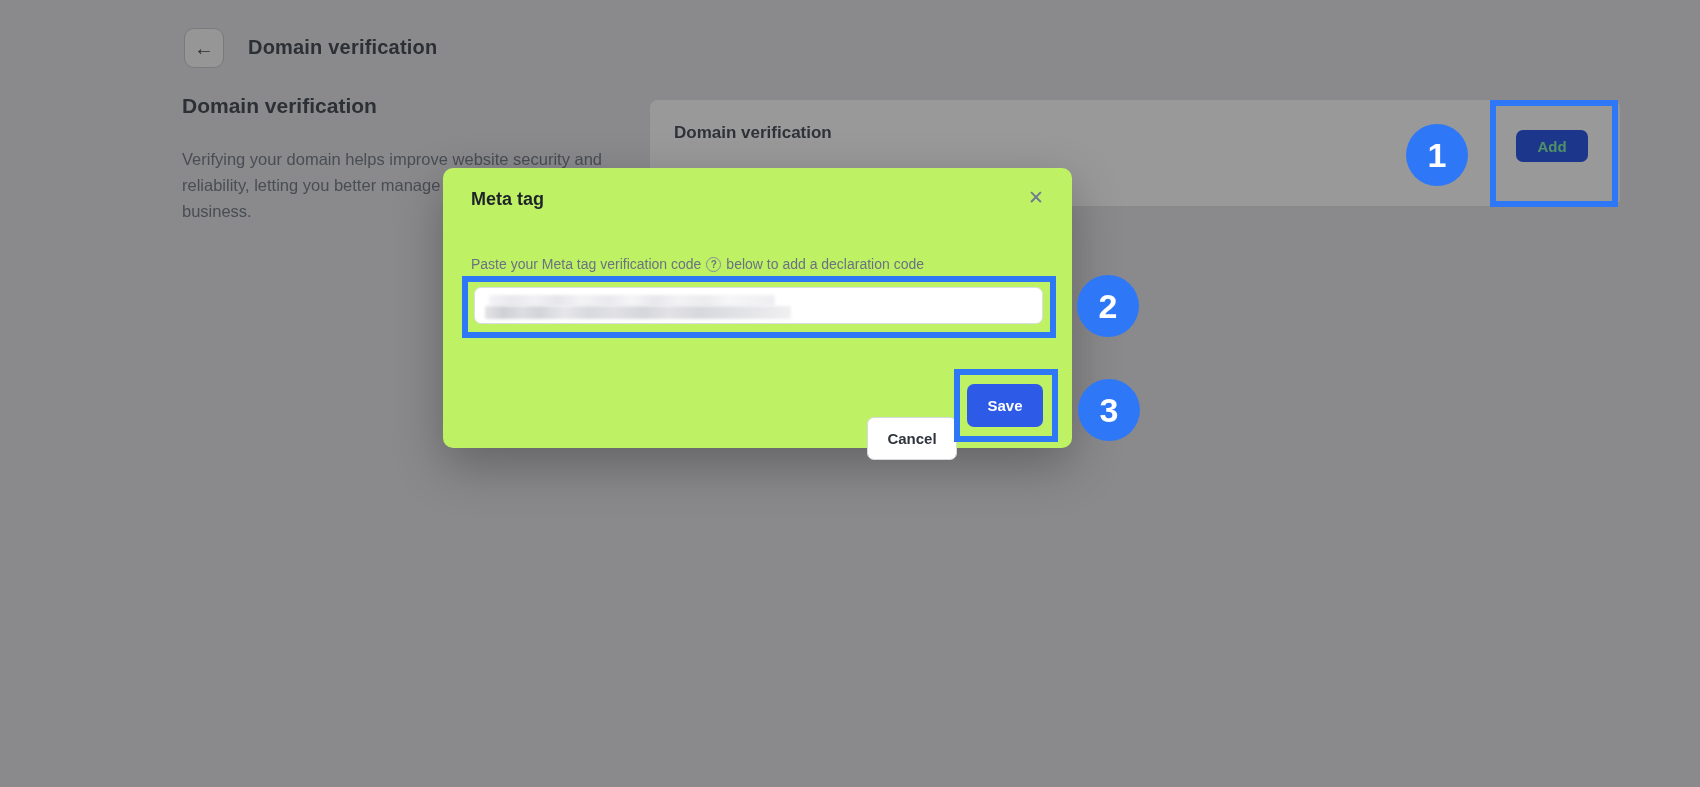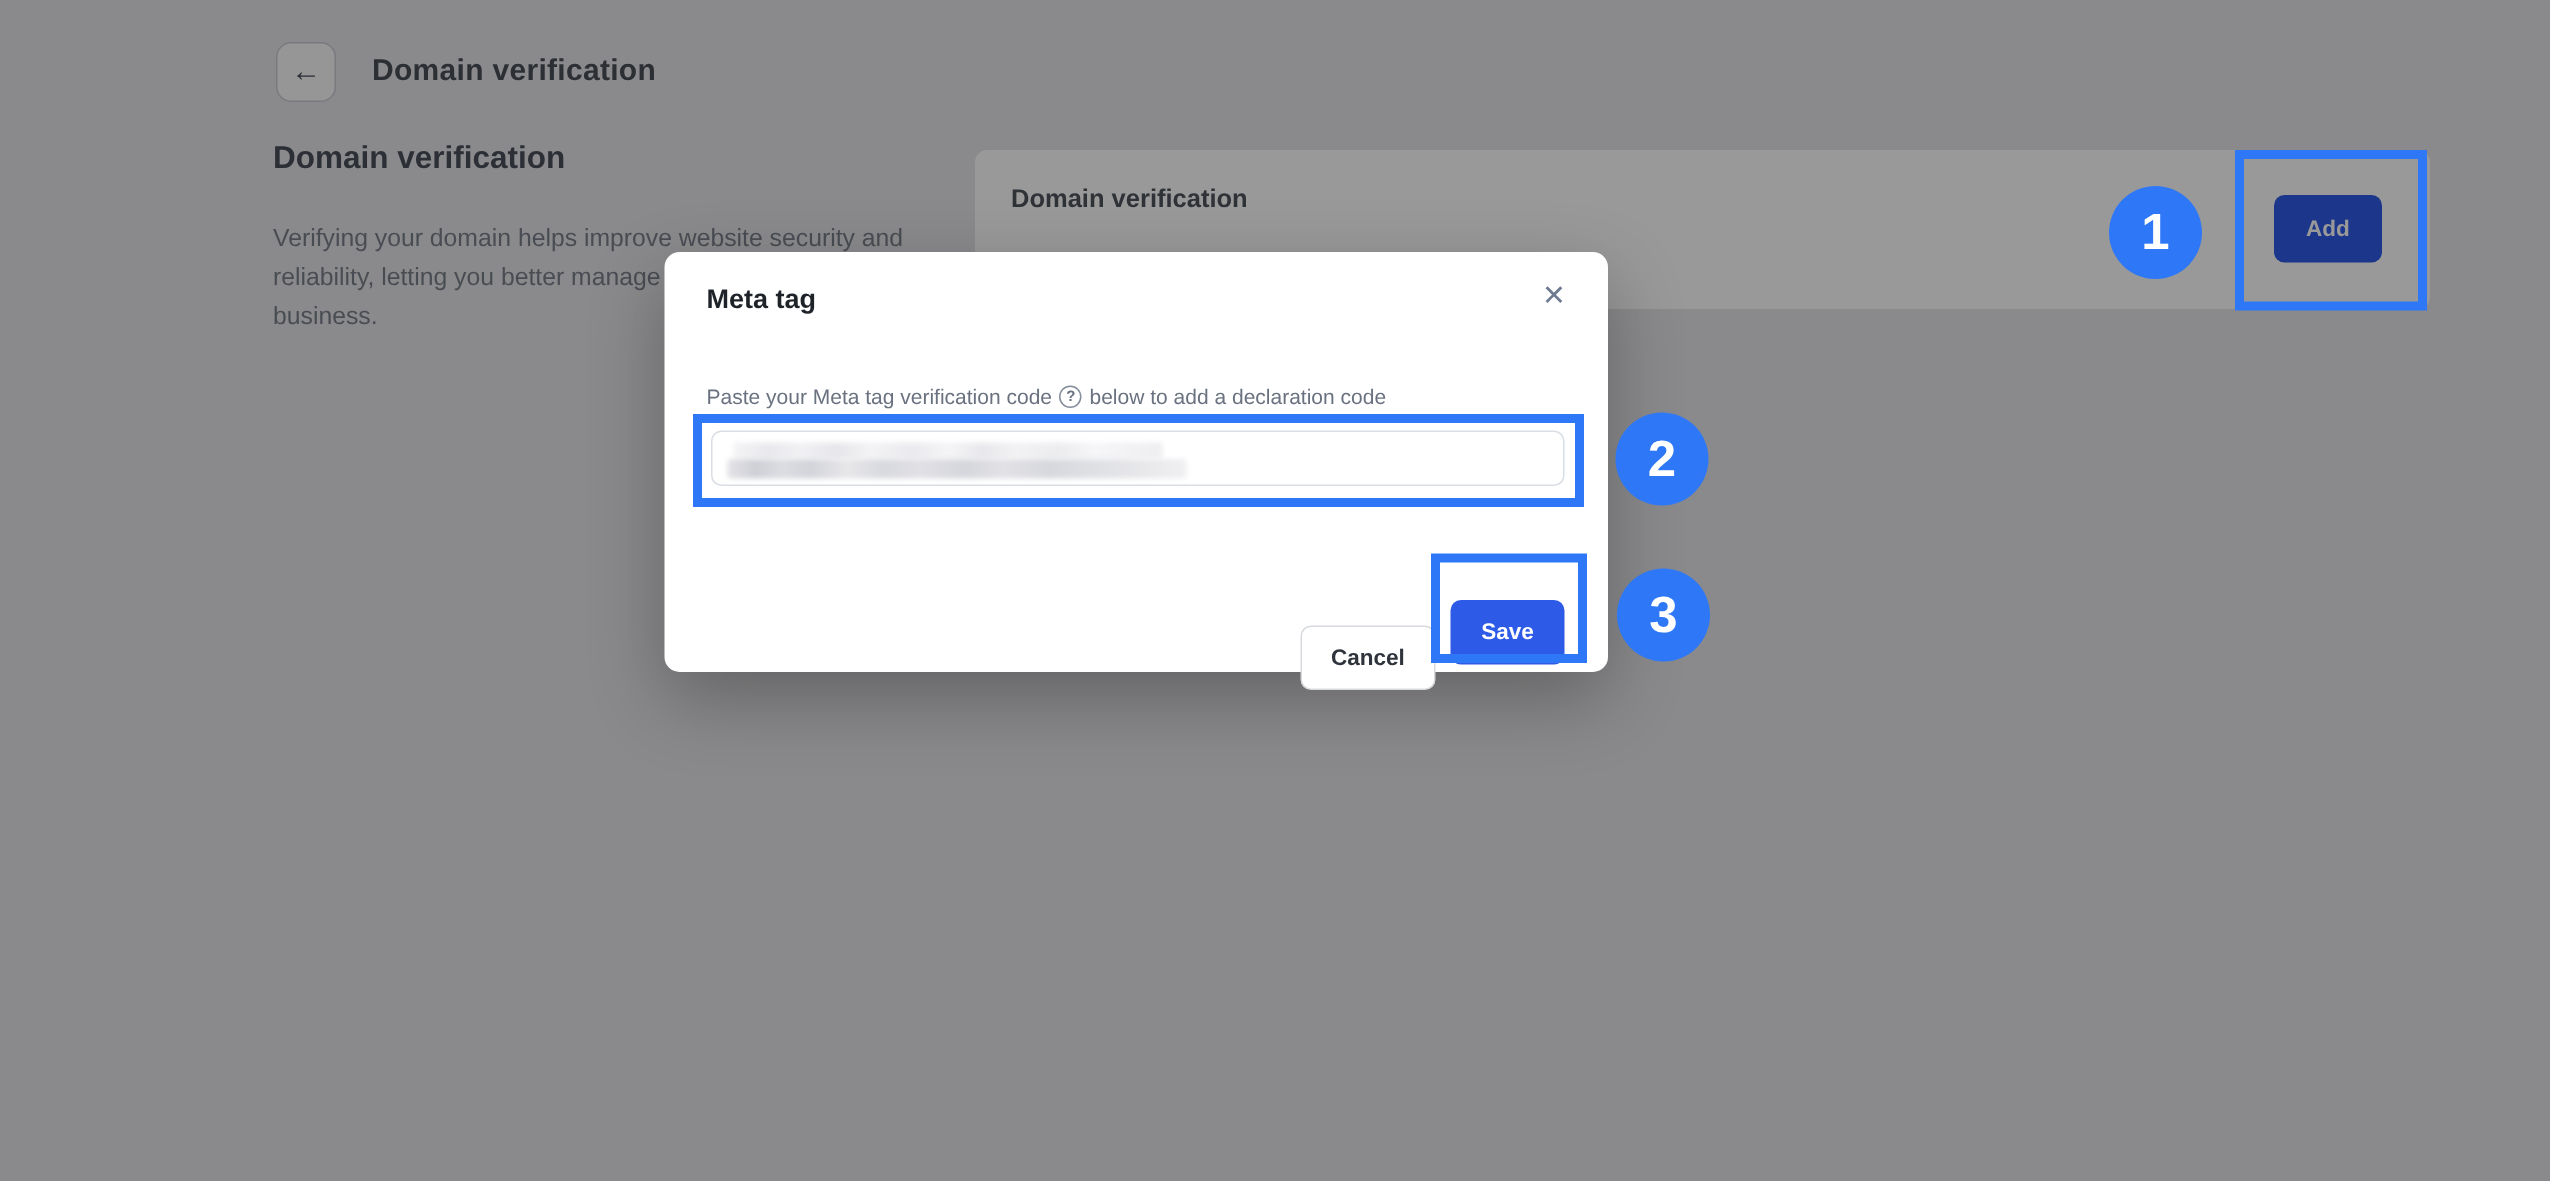--- a/index.html
+++ b/index.html
@@ -40,31 +40,31 @@
   }
   .card-heading{
     position:absolute;left:24px;top:23px;
     font-size:17px;font-weight:700;color:#4f555e;
   }
   .card-desc{
     position:absolute;left:24px;top:57px;
     font-size:16px;color:#878d96;
   }
   .add-btn{
-    position:absolute;left:866px;top:30px;width:72px;height:45px;
+    position:absolute;left:866px;top:30px;width:72px;height:32px;
     background:var(--brand-blue);border:none;border-radius:7px;
-    color:#ffffff;font-size:15px;font-weight:600;cursor:pointer;
+    color:#86efac;font-size:15px;font-weight:600;cursor:pointer;
     font-family:"Liberation Sans",sans-serif;
   }
   
   .overlay{position:absolute;inset:0;background:var(--overlay);z-index:10;}
   
   .modal{
     position:absolute;left:443px;top:168px;width:629px;height:280px;
-    background:#ffffff;border-radius:10px;z-index:20;
+    background:#bef264;border-radius:10px;z-index:20;
     box-shadow:0 18px 50px rgba(0,0,0,0.28);
   }
   .modal-title{
     position:absolute;left:28px;top:21px;
     font-size:18px;font-weight:700;color:#1e2329;
   }
   .modal-close{
     position:absolute;right:26px;top:18px;
     font-size:19px;color:#6e7a90;cursor:pointer;line-height:1;
     font-weight:400;padding:2px;
@@ -96,21 +96,21 @@
     position:absolute;height:43px;border-radius:7px;cursor:pointer;
     font-family:"Liberation Sans",sans-serif;font-size:15px;font-weight:600;
     display:flex;align-items:center;justify-content:center;
   }
   .cancel-btn{
     left:424px;top:217px;width:90px;
     background:#ffffff;border:1.5px solid #d6dade;color:#2f343c;margin-top:32px;
   }
   .save-btn{
     left:524px;top:216px;width:76px;
-    background:var(--brand-blue);border:none;color:#ffffff;margin-top:16px;
+    background:var(--brand-blue);border:none;color:#ffffff;
   }
   
   .hl-box{position:absolute;border:6px solid var(--ann-blue);z-index:30;}
   .hl-1{left:1490px;top:100px;width:128px;height:107px;}
   .hl-2{left:462px;top:276px;width:594px;height:62px;}
   .hl-3{left:954px;top:369px;width:104px;height:73px;}
   .step-circle{
     position:absolute;width:62px;height:62px;border-radius:50%;
     background:var(--ann-blue);z-index:30;
     display:flex;align-items:center;justify-content:center;

